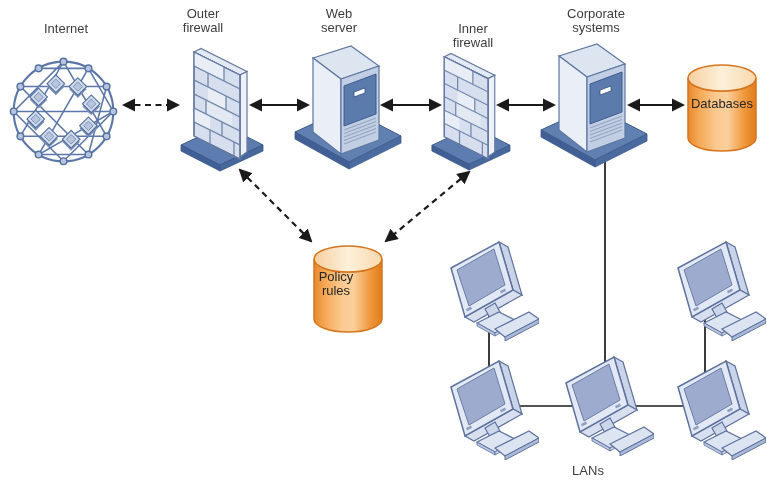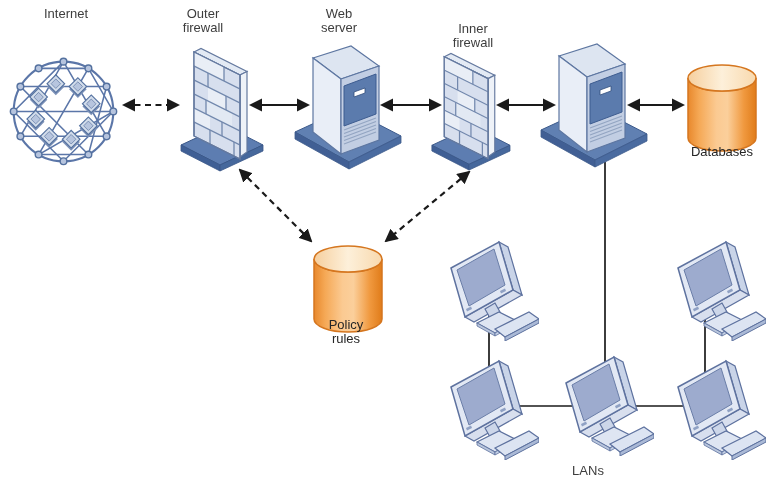--- a/index.html
+++ b/index.html
@@ -7,21 +7,21 @@
     position:relative;width:767px;height:487px;background:#fff;overflow:hidden;
     font-family:"Liberation Sans",sans-serif;
   }
   .icon{position:absolute;display:block;}
   .wires{position:absolute;left:0;top:0;width:767px;height:487px;}
   .label{
     position:absolute;transform:translateX(-50%);
     font-size:13px;line-height:14px;color:#3d3d3d;
     text-align:center;white-space:pre-line;
   }
-  .cyl-label{color:#262626;font-size:13px;margin-top:48px;}
+  .cyl-label{color:#262626;font-size:13px;}
 </style>
 </head>
 <body>
 
 <div id="stage">
 
   <svg width="0" height="0" style="position:absolute" aria-hidden="true">
     <defs>
       <linearGradient id="cylGrad" x1="0" y1="0" x2="1" y2="0">
         <stop offset="0" stop-color="#e8882c"></stop>
@@ -217,25 +217,27 @@
   <svg class="icon" style="left:445px;top:356px;width:94px;height:104px" viewBox="0 0 94 104">
       <use href="#sym-computer"></use>
     </svg>
   <svg class="icon" style="left:560px;top:352px;width:94px;height:104px" viewBox="0 0 94 104">
       <use href="#sym-computer"></use>
     </svg>
   <svg class="icon" style="left:672px;top:356px;width:94px;height:104px" viewBox="0 0 94 104">
       <use href="#sym-computer"></use>
     </svg>
 
-  <div class="label" style="left:66px;top:7px">Internet</div>
+  <div class="label" style="left:66px;top:22px">Internet</div>
   <div class="label" style="left:203px;top:7px">Outer
 firewall</div>
   <div class="label" style="left:339px;top:7px">Web
 server</div>
   <div class="label" style="left:473px;top:22px">Inner
 firewall</div>
+  <div class="label" style="left:596px;top:7px">Corporate
+systems</div>
   <div class="label cyl-label" style="left:722px;top:97px">Databases</div>
-  <div class="label cyl-label" style="left:346px;top:270px">Policy
+  <div class="label cyl-label" style="left:336px;top:270px">Policy
 rules</div>
   <div class="label" style="left:588px;top:464px">LANs</div>
 
 </div>
 
 </body></html>

